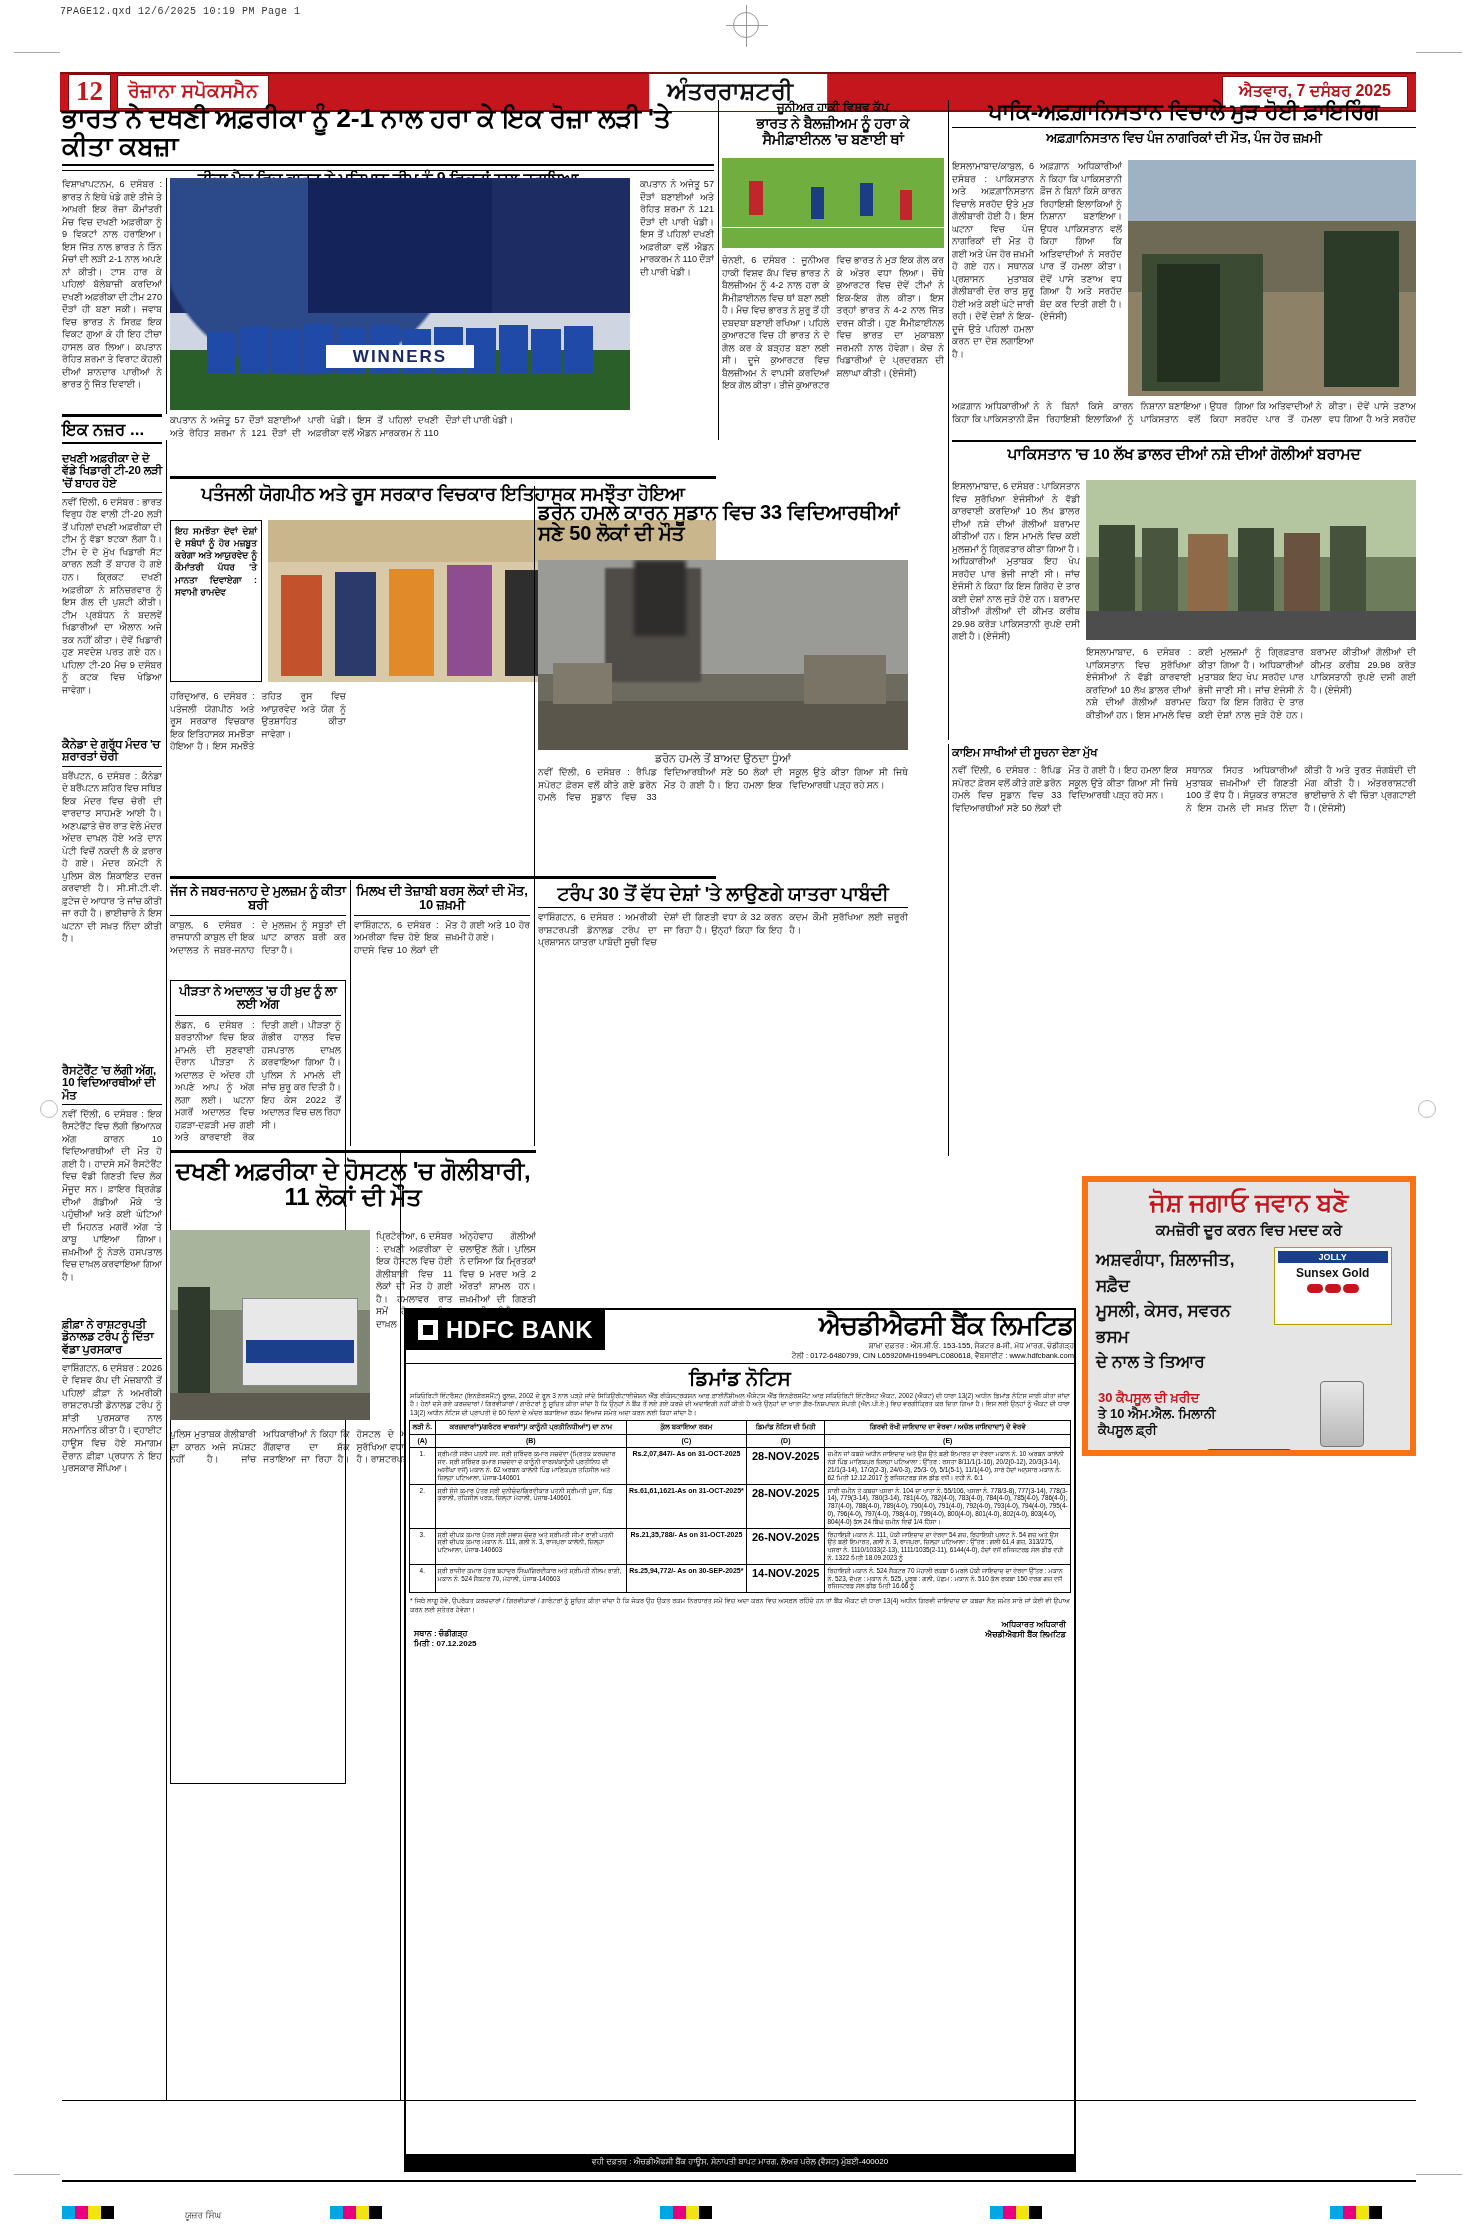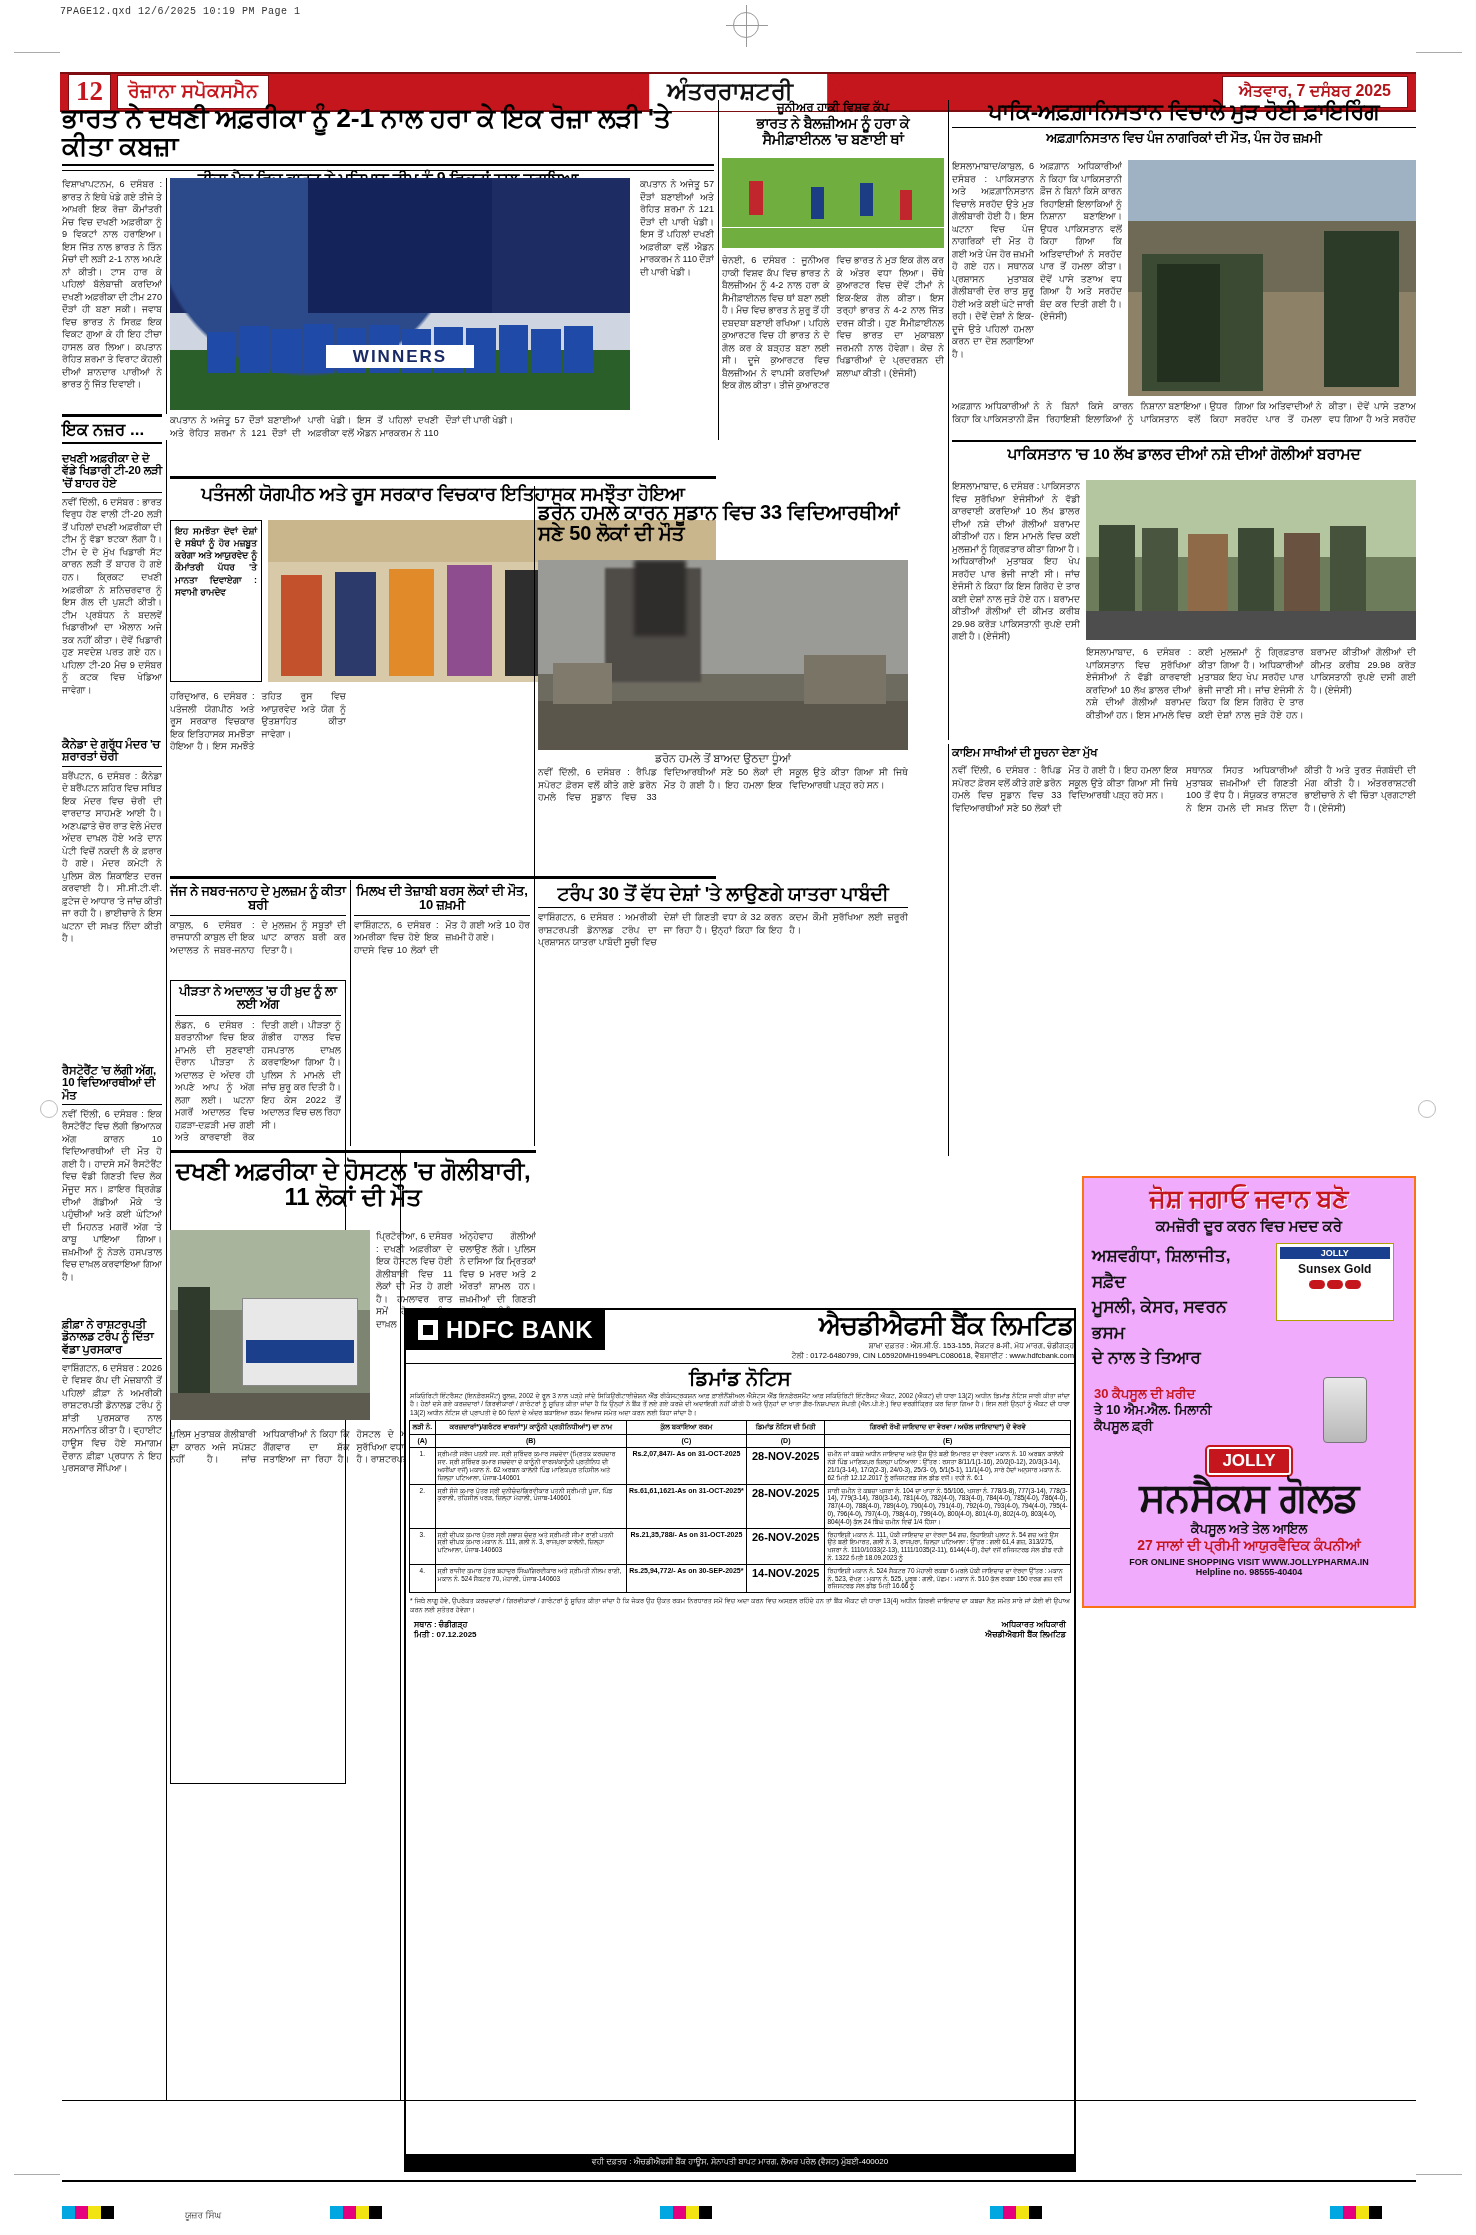--- a/index.html
+++ b/index.html
@@ -84,22 +84,22 @@
   .vline { position:absolute; width:1px; background:#000; }
 
   
   .nazar-head {
     font-weight:bold; font-size:20px; color:#000;
     border-bottom:2px solid #000; padding-bottom:2px;
   }
 
   
   .jolly {
-    position:absolute; left:1082px; top:1176px; width:334px; height:432px;
-    background:#f0abfc; border:2px solid #f97316; overflow:hidden;
+    position:absolute; left:1082px; top:1176px; width:334px; height:280px;
+    background:#e5e5e5; border:6px solid #f97316; overflow:hidden;
   }
   .jolly-t1 {
     text-align:center; font-weight:bold; font-size:25px; color:#c4161c;
     margin-top:6px; text-shadow:1px 1px 0 #fff;
   }
   .jolly-t2 { text-align:center; font-weight:bold; font-size:15px; color:#111; margin-top:3px;}
   .jolly-list { font-size:17px; font-weight:bold; color:#111; line-height:1.5; }
   .jolly-brand {
     text-align:center; font-weight:bold; font-size:40px; color:#111;
     letter-spacing:-.5px;
@@ -463,21 +463,21 @@
             <td class="dte">14-NOV-2025</td>
             <td>ਰਿਹਾਇਸ਼ੀ ਮਕਾਨ ਨੰ. 524 ਸੈਕਟਰ 70 ਮੋਹਾਲੀ ਰਕਬਾ 6 ਮਰਲੇ ਪੱਕੀ ਜਾਇਦਾਦ ਦਾ ਵੇਰਵਾ ਉੱਤਰ : ਮਕਾਨ ਨੰ. 523, ਦੱਖਣ : ਮਕਾਨ ਨੰ. 525, ਪੂਰਬ : ਗਲੀ, ਪੱਛਮ : ਮਕਾਨ ਨੰ. 510 ਕੁੱਲ ਰਕਬਾ 150 ਵਰਗ ਗਜ਼ ਵਜੋਂ ਰਜਿਸਟਰਡ ਸੇਲ ਡੀਡ ਮਿਤੀ 16.66 ਨੂੰ</td>
           </tr>
         </tbody>
       </table>
     </div>
 
     <div class="hdfc-para" style="padding:4px 4px 0 4px;">* ਜਿਥੇ ਲਾਗੂ ਹੋਵੇ, ਉਪਰੋਕਤ ਕਰਜ਼ਦਾਰਾਂ / ਗਿਰਵੀਕਾਰਾਂ / ਗਾਰੰਟਰਾਂ ਨੂੰ ਸੂਚਿਤ ਕੀਤਾ ਜਾਂਦਾ ਹੈ ਕਿ ਜੇਕਰ ਉਹ ਉਕਤ ਰਕਮ ਨਿਰਧਾਰਤ ਸਮੇਂ ਵਿਚ ਅਦਾ ਕਰਨ ਵਿਚ ਅਸਫ਼ਲ ਰਹਿੰਦੇ ਹਨ ਤਾਂ ਬੈਂਕ ਐਕਟ ਦੀ ਧਾਰਾ 13(4) ਅਧੀਨ ਗਿਰਵੀ ਜਾਇਦਾਦ ਦਾ ਕਬਜ਼ਾ ਲੈਣ ਸਮੇਤ ਸਾਰੇ ਜਾਂ ਕੋਈ ਵੀ ਉਪਾਅ ਕਰਨ ਲਈ ਸੁਤੰਤਰ ਹੋਵੇਗਾ।</div>
 
     <div style="display:flex;justify-content:space-between;padding:6px 8px 0 8px;">
-      <div style="font-size:8px;font-weight:bold;">
+      <div style="font-size:8px;font-weight:bold;margin-top:9px;">
         <div><span>ਸਥਾਨ :</span>
              <span>ਚੰਡੀਗੜ੍ਹ</span></div>
         <div><span>ਮਿਤੀ :</span>
              <span>07.12.2025</span></div>
       </div>
       <div style="font-size:8px;font-weight:bold;text-align:right;">
         <div>ਅਧਿਕਾਰਤ ਅਧਿਕਾਰੀ</div>
         <div>ਐਚਡੀਐਫਸੀ ਬੈਂਕ ਲਿਮਟਿਡ</div>
       </div>
     </div>

